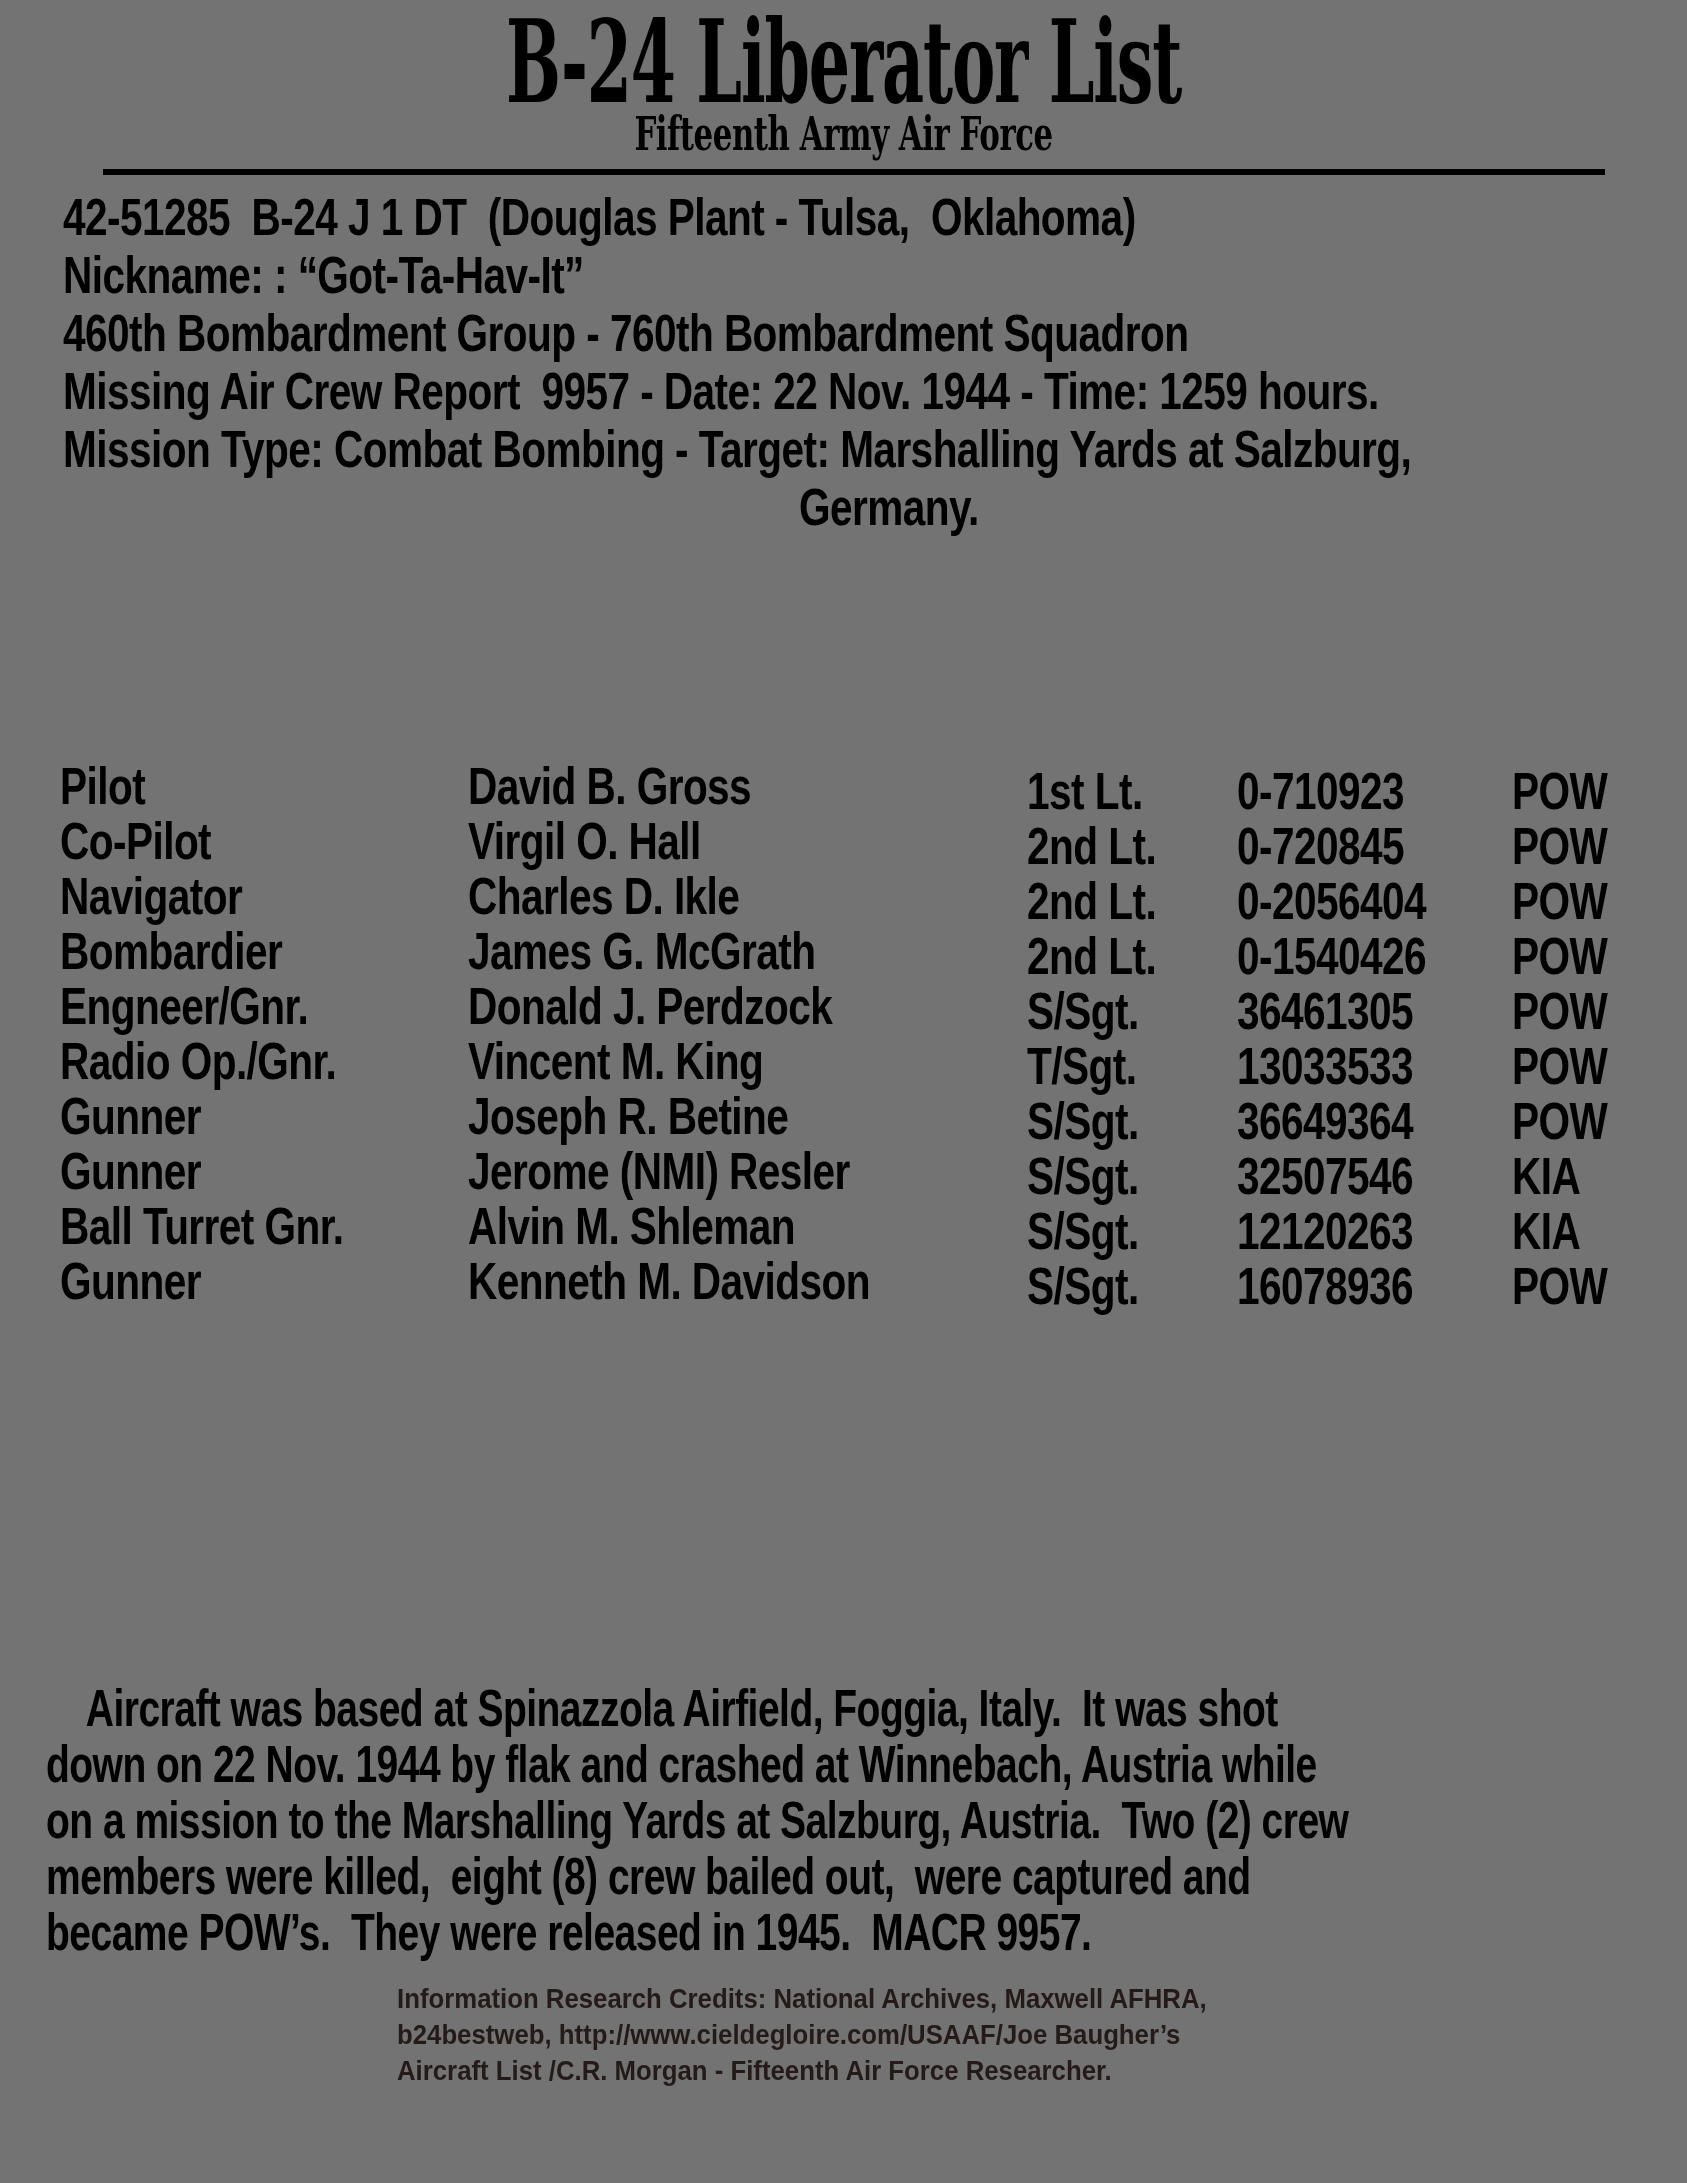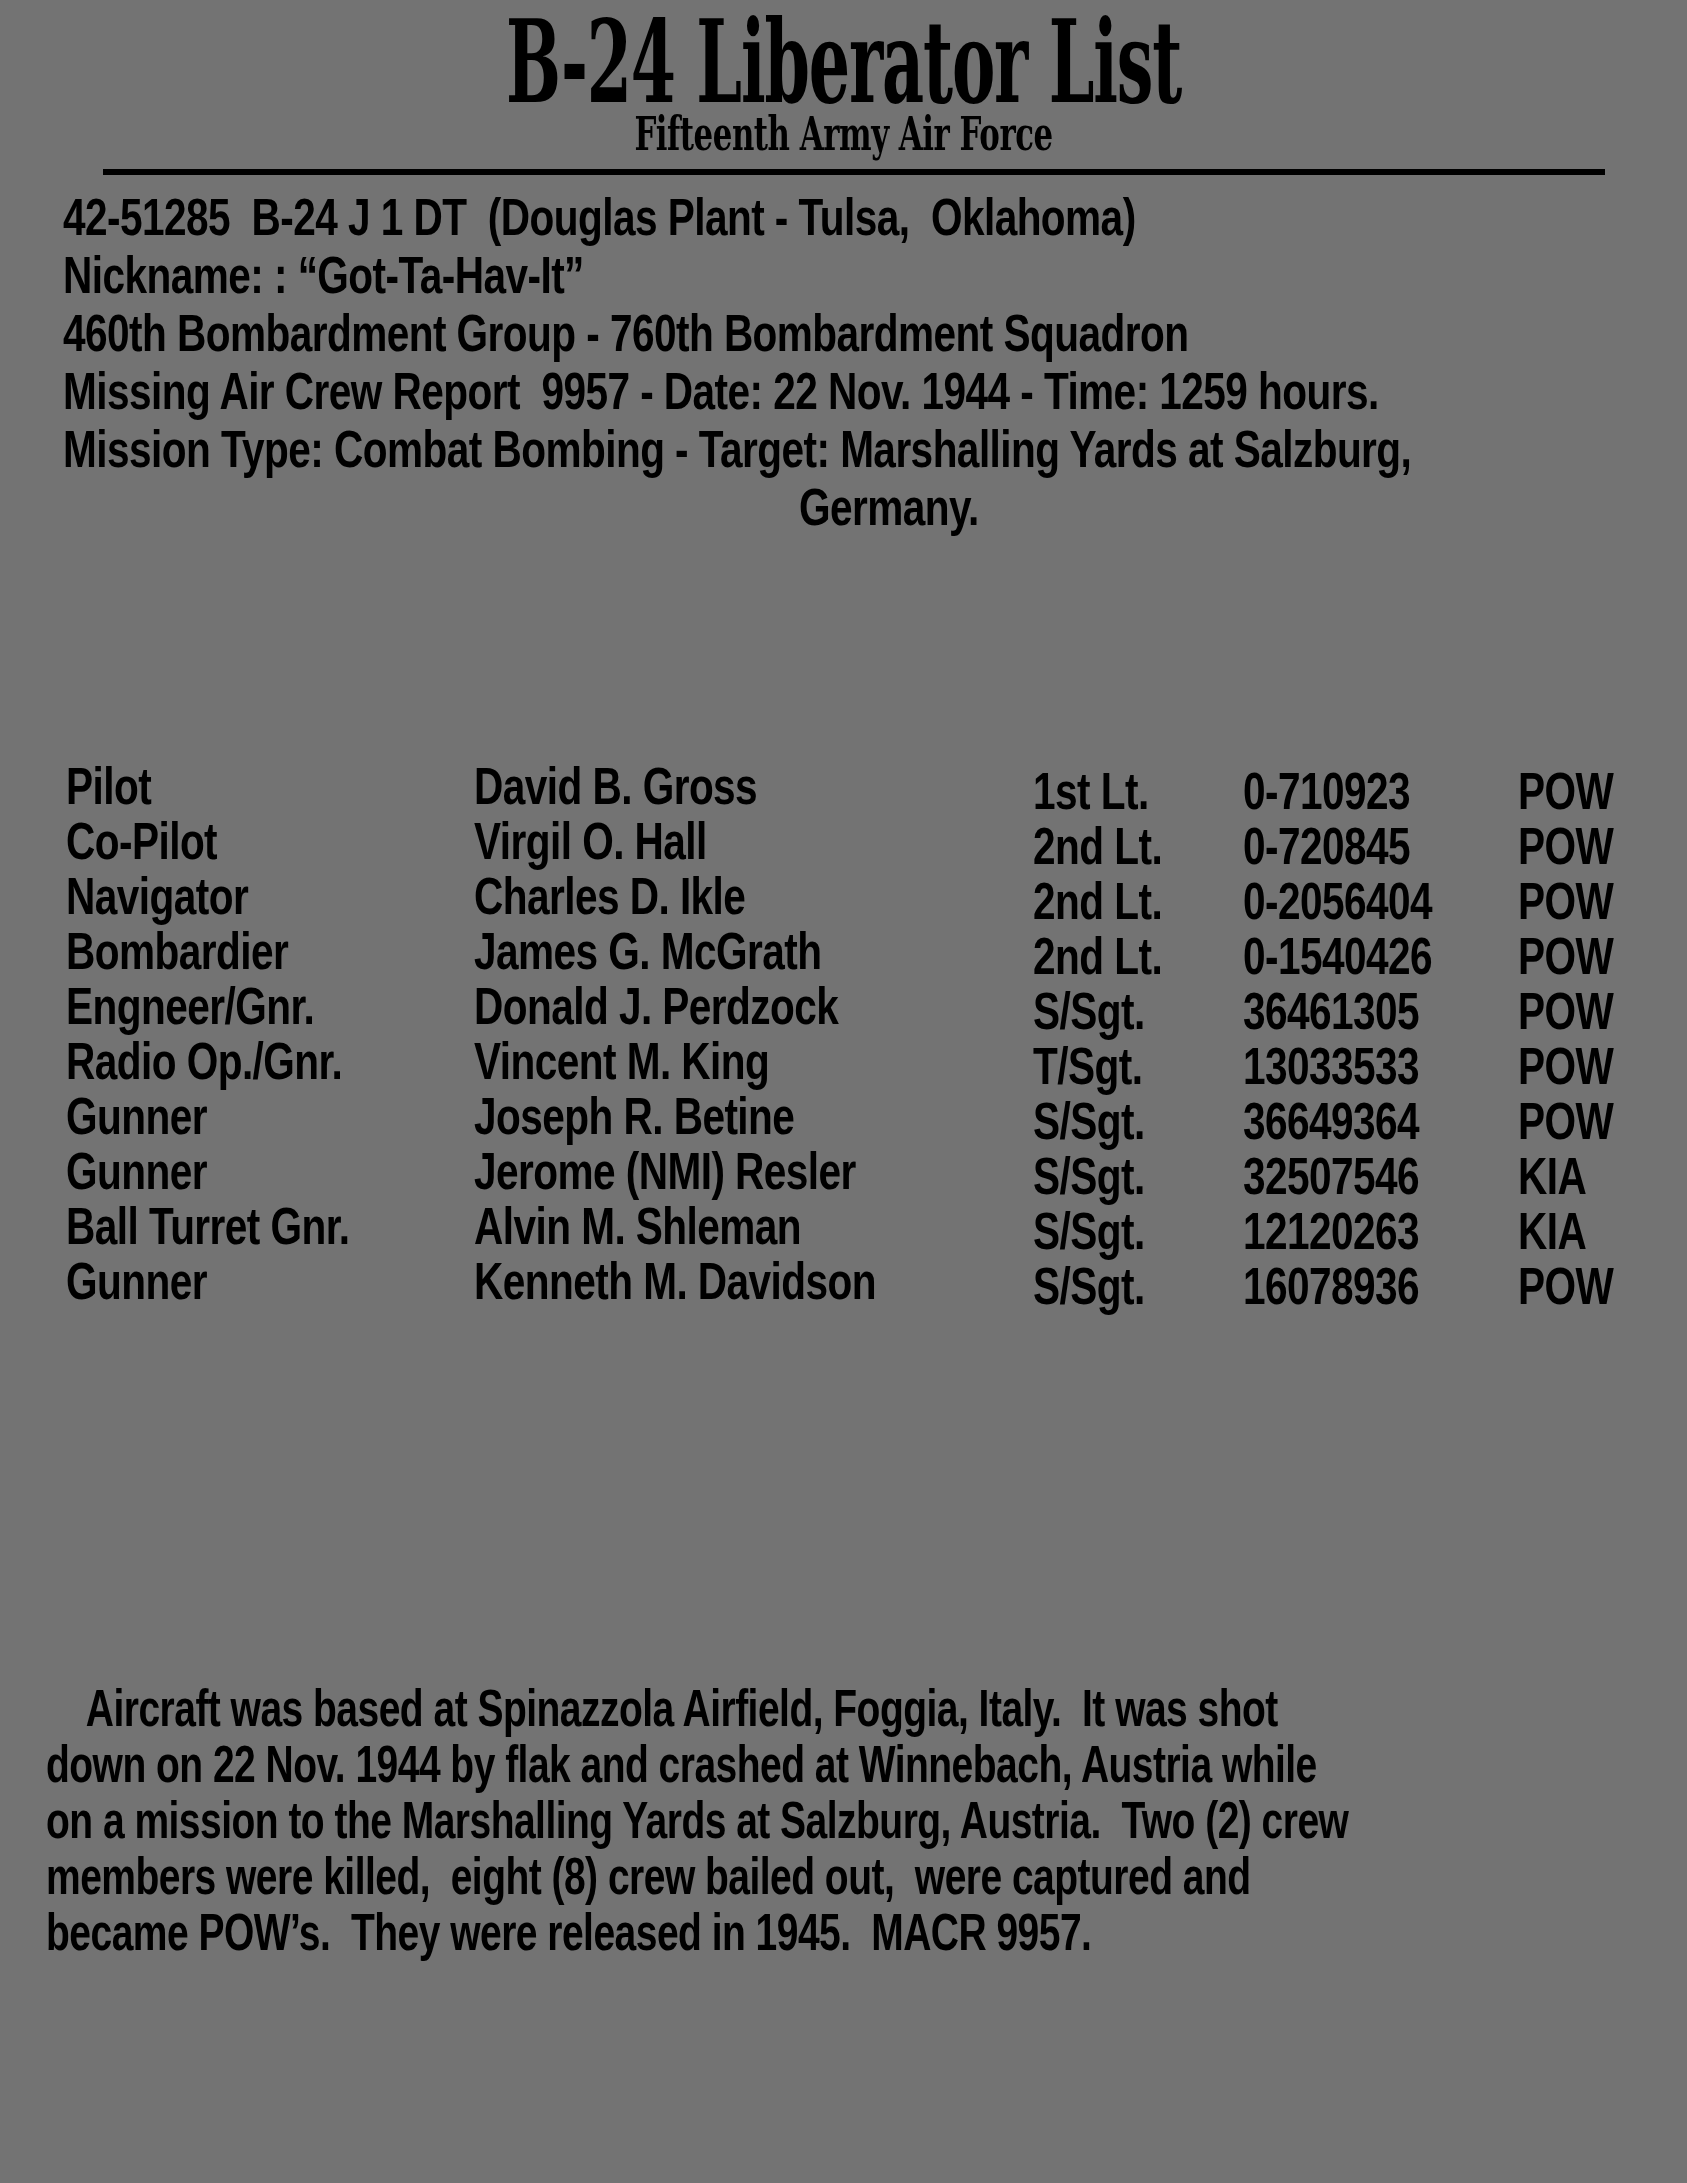--- a/index.html
+++ b/index.html
@@ -78,21 +78,21 @@
     transform-origin: left top;
   }
   .hline.center-line {
     position: relative;
     left: 736px;
   }
 
   
   .crew {
     position: absolute;
-    left: 6px;
+    left: 0;
     top: 759px;
     width: 1559px;
   }
   .crow {
     position: relative;
     height: 55px;
   }
   .cell {
     position: absolute;
     top: 0;
@@ -236,15 +236,20 @@
   </div>
 
   <div class="narrative">
     <div class="nline">    Aircraft was based at Spinazzola Airfield, Foggia, Italy.  It was shot</div>
     <div class="nline">down on 22 Nov. 1944 by flak and crashed at Winnebach, Austria while</div>
     <div class="nline">on a mission to the Marshalling Yards at Salzburg, Austria.  Two (2) crew</div>
     <div class="nline">members were killed,  eight (8) crew bailed out,  were captured and</div>
     <div class="nline">became POW’s.  They were released in 1945.  MACR 9957.</div>
   </div>
 
+  <div class="credits">
+    <div class="crline">Information Research Credits: National Archives, Maxwell AFHRA,</div>
+    <div class="crline">b24bestweb, http://www.cieldegloire.com/USAAF/Joe Baugher’s</div>
+    <div class="crline">Aircraft List /C.R. Morgan - Fifteenth Air Force Researcher.</div>
+  </div>
 
 </div>
 
 
 </body></html>

